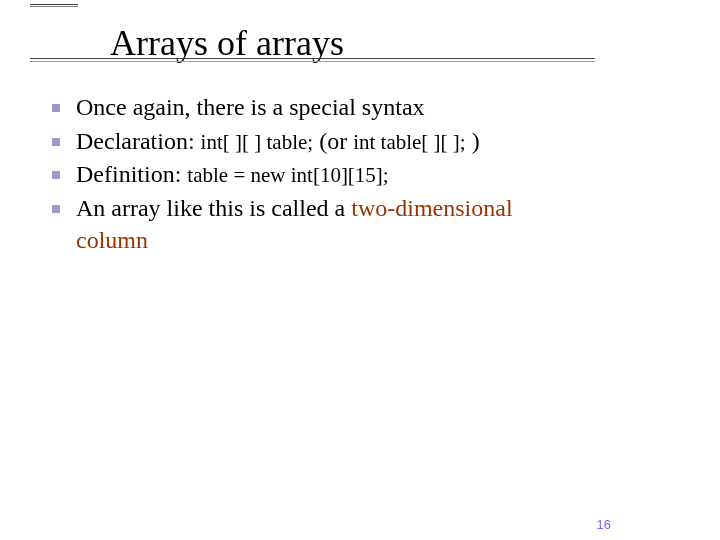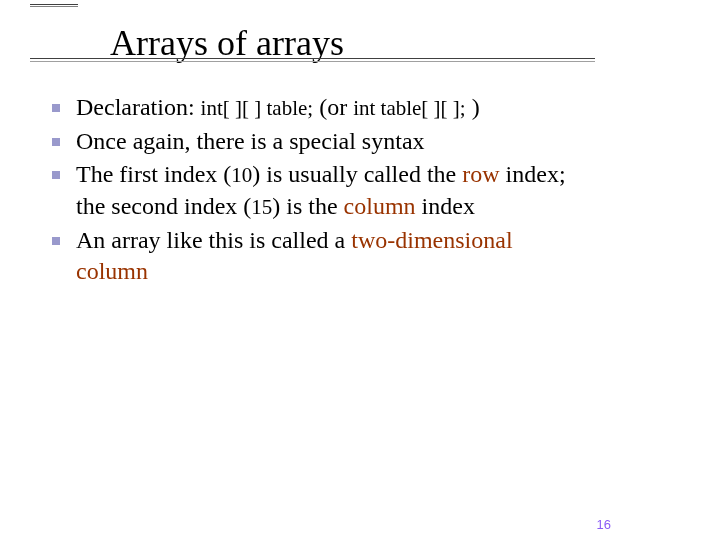--- a/index.html
+++ b/index.html
@@ -116,32 +116,32 @@
   <div class="title-rule-bottom">
     <div class="bar1"></div>
       <div class="bar2"></div>
   </div>
 
   <div class="body-region">
     <ul class="bullets">
 
 
       <li>
+        <span>Once again, there is a special syntax</span>
+      </li>
+
+      <li>
         <span>Declaration: </span><span class="code">int[ ][ ] table;</span><span>  (or </span><span class="code">int table[ ][ ];</span><span> )</span>
       </li>
 
       <li>
-        <span>Once again, there is a special syntax</span>
+        <span>Definition: </span><span class="code">table = new int[10][15];</span>
       </li>
 
 
-
-      <li>
-        <span>The first index (</span><span class="code">10</span><span>) is usually called the </span><span class="hl-brown">row</span><span> index; the second index (</span><span class="code">15</span><span>) is the </span><span class="hl-brown">column</span><span> index</span>
-      </li>
 
       <li>
         <span>An array like this is called a </span><span class="hl-brown">two-dimensional column</span>
       </li>
 
     </ul>
   </div>
 
   <div class="page-number">16</div>
 

